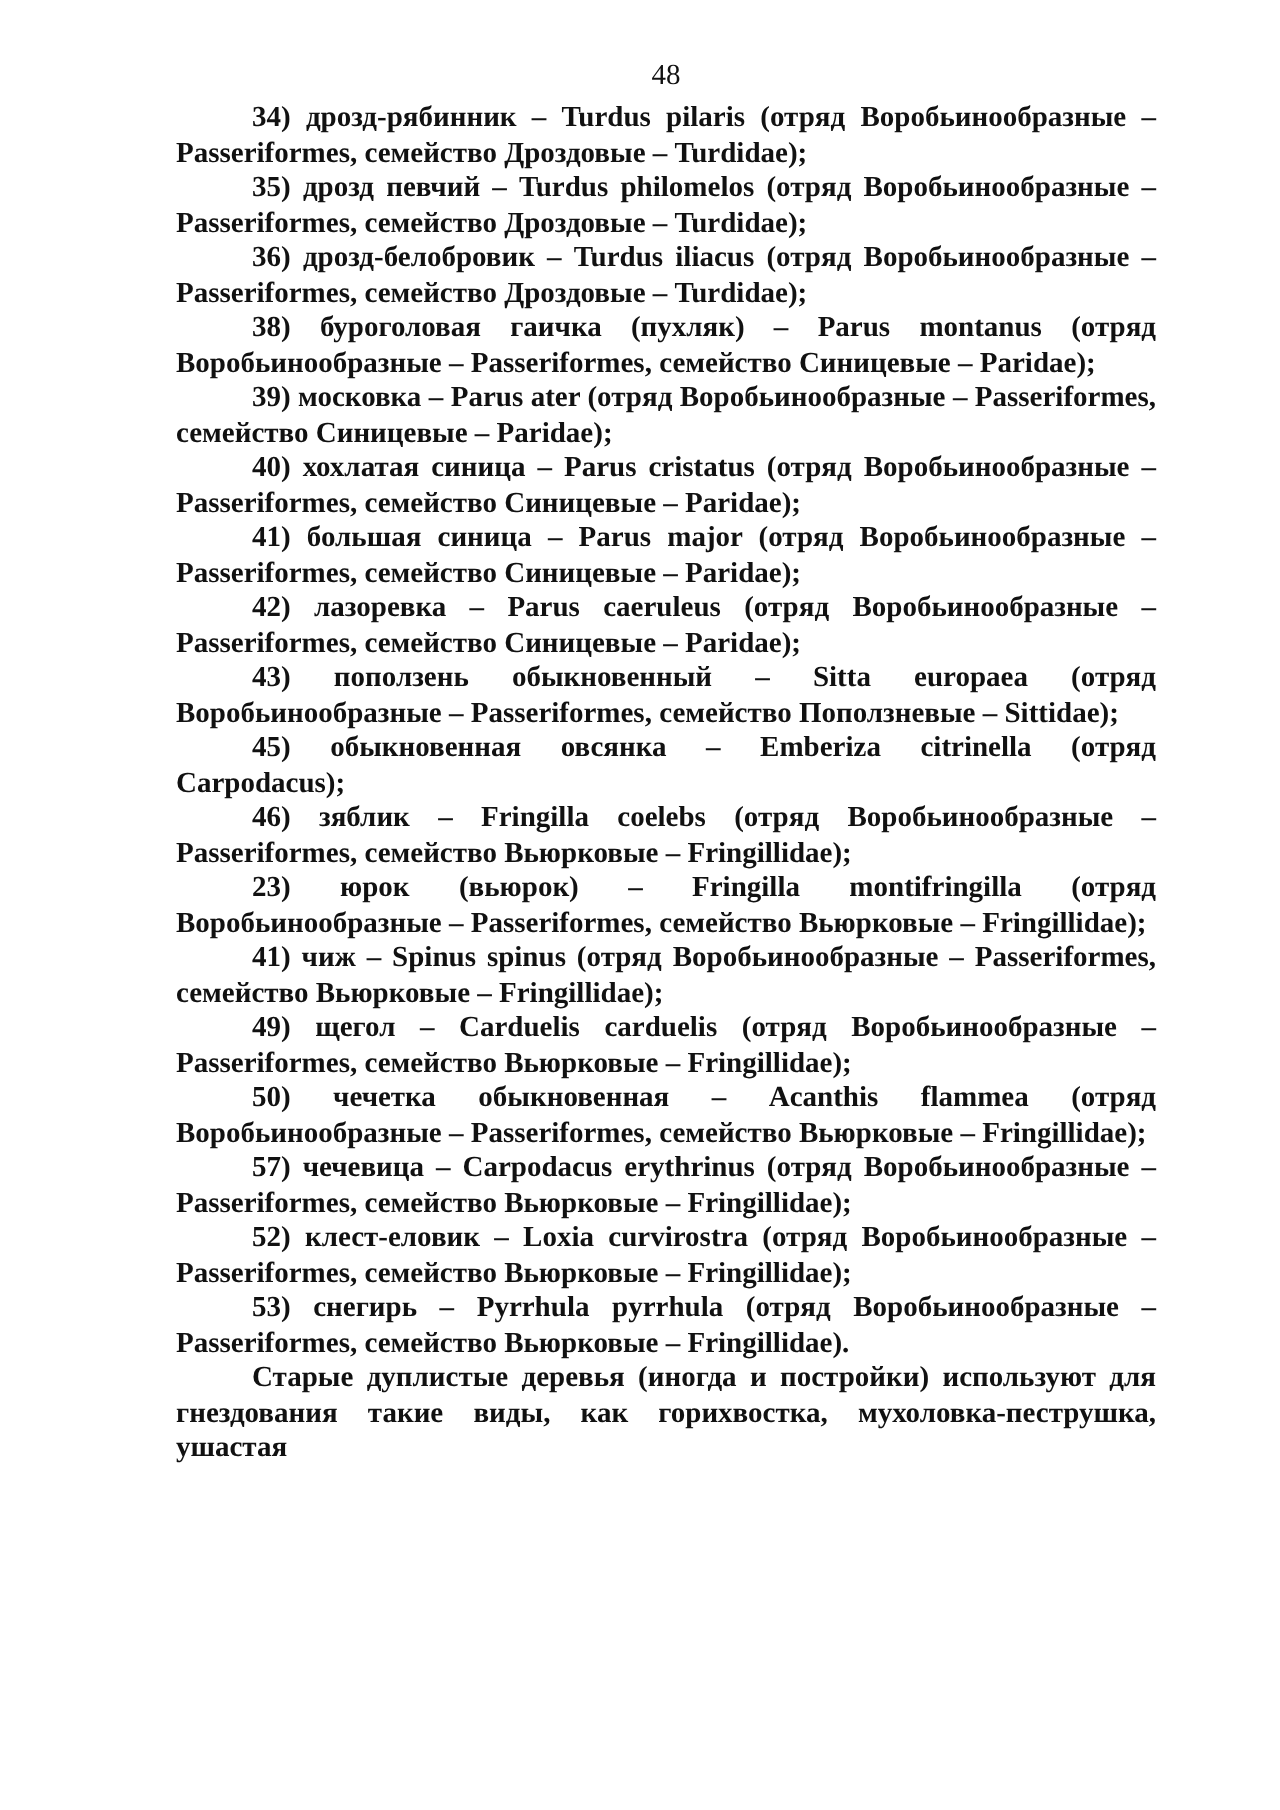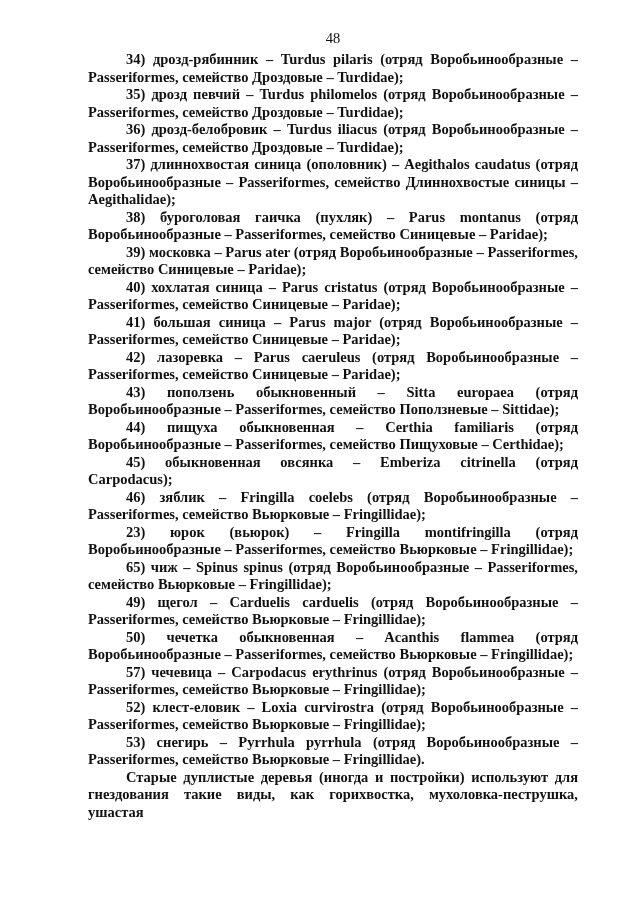--- a/index.html
+++ b/index.html
@@ -68,25 +68,20 @@
         </p>
         <p class="para">
           <span class="line first">35) дрозд певчий – Turdus philomelos (отряд Воробьинообразные –</span>
           <span class="line last">Passeriformes, семейство Дроздовые – Turdidae);</span>
         </p>
         <p class="para">
           <span class="line first">36) дрозд-белобровик – Turdus iliacus (отряд Воробьинообразные –</span>
           <span class="line last">Passeriformes, семейство Дроздовые – Turdidae);</span>
         </p>
         <p class="para">
-          <span class="line first">37) длиннохвостая синица (ополовник) – Aegithalos caudatus (отряд</span>
-          <span class="line">Воробьинообразные – Passeriformes, семейство Длиннохвостые синицы –</span>
-          <span class="line last">Aegithalidae);</span>
-        </p>
-        <p class="para">
           <span class="line first">38) буроголовая гаичка (пухляк) – Parus montanus (отряд</span>
           <span class="line last">Воробьинообразные – Passeriformes, семейство Синицевые – Paridae);</span>
         </p>
         <p class="para">
           <span class="line first">39) московка – Parus ater (отряд Воробьинообразные – Passeriformes,</span>
           <span class="line last">семейство Синицевые – Paridae);</span>
         </p>
         <p class="para">
           <span class="line first">40) хохлатая синица – Parus cristatus (отряд Воробьинообразные –</span>
           <span class="line last">Passeriformes, семейство Синицевые – Paridae);</span>
@@ -97,37 +92,33 @@
         </p>
         <p class="para">
           <span class="line first">42) лазоревка – Parus caeruleus (отряд Воробьинообразные –</span>
           <span class="line last">Passeriformes, семейство Синицевые – Paridae);</span>
         </p>
         <p class="para">
           <span class="line first">43) поползень обыкновенный – Sitta europaea (отряд</span>
           <span class="line last">Воробьинообразные – Passeriformes, семейство Поползневые – Sittidae);</span>
         </p>
         <p class="para">
-          <span class="line first">44) пищуха обыкновенная – Certhia familiaris (отряд</span>
-          <span class="line last">Воробьинообразные – Passeriformes, семейство Пищуховые – Certhidae);</span>
-        </p>
-        <p class="para">
           <span class="line first">45) обыкновенная овсянка – Emberiza citrinella (отряд</span>
           <span class="line last">Carpodacus);</span>
         </p>
         <p class="para">
           <span class="line first">46) зяблик – Fringilla coelebs (отряд Воробьинообразные –</span>
           <span class="line last">Passeriformes, семейство Вьюрковые – Fringillidae);</span>
         </p>
         <p class="para">
           <span class="line first">23) юрок (вьюрок) – Fringilla montifringilla (отряд</span>
           <span class="line last">Воробьинообразные – Passeriformes, семейство Вьюрковые – Fringillidae);</span>
         </p>
         <p class="para">
-          <span class="line first">65) чиж – Spinus spinus (отряд Воробьинообразные – Passeriformes,</span>
+          <span class="line first">41) чиж – Spinus spinus (отряд Воробьинообразные – Passeriformes,</span>
           <span class="line last">семейство Вьюрковые – Fringillidae);</span>
         </p>
         <p class="para">
           <span class="line first">49) щегол – Carduelis carduelis (отряд Воробьинообразные –</span>
           <span class="line last">Passeriformes, семейство Вьюрковые – Fringillidae);</span>
         </p>
         <p class="para">
           <span class="line first">50) чечетка обыкновенная – Acanthis flammea (отряд</span>
           <span class="line last">Воробьинообразные – Passeriformes, семейство Вьюрковые – Fringillidae);</span>
         </p>

